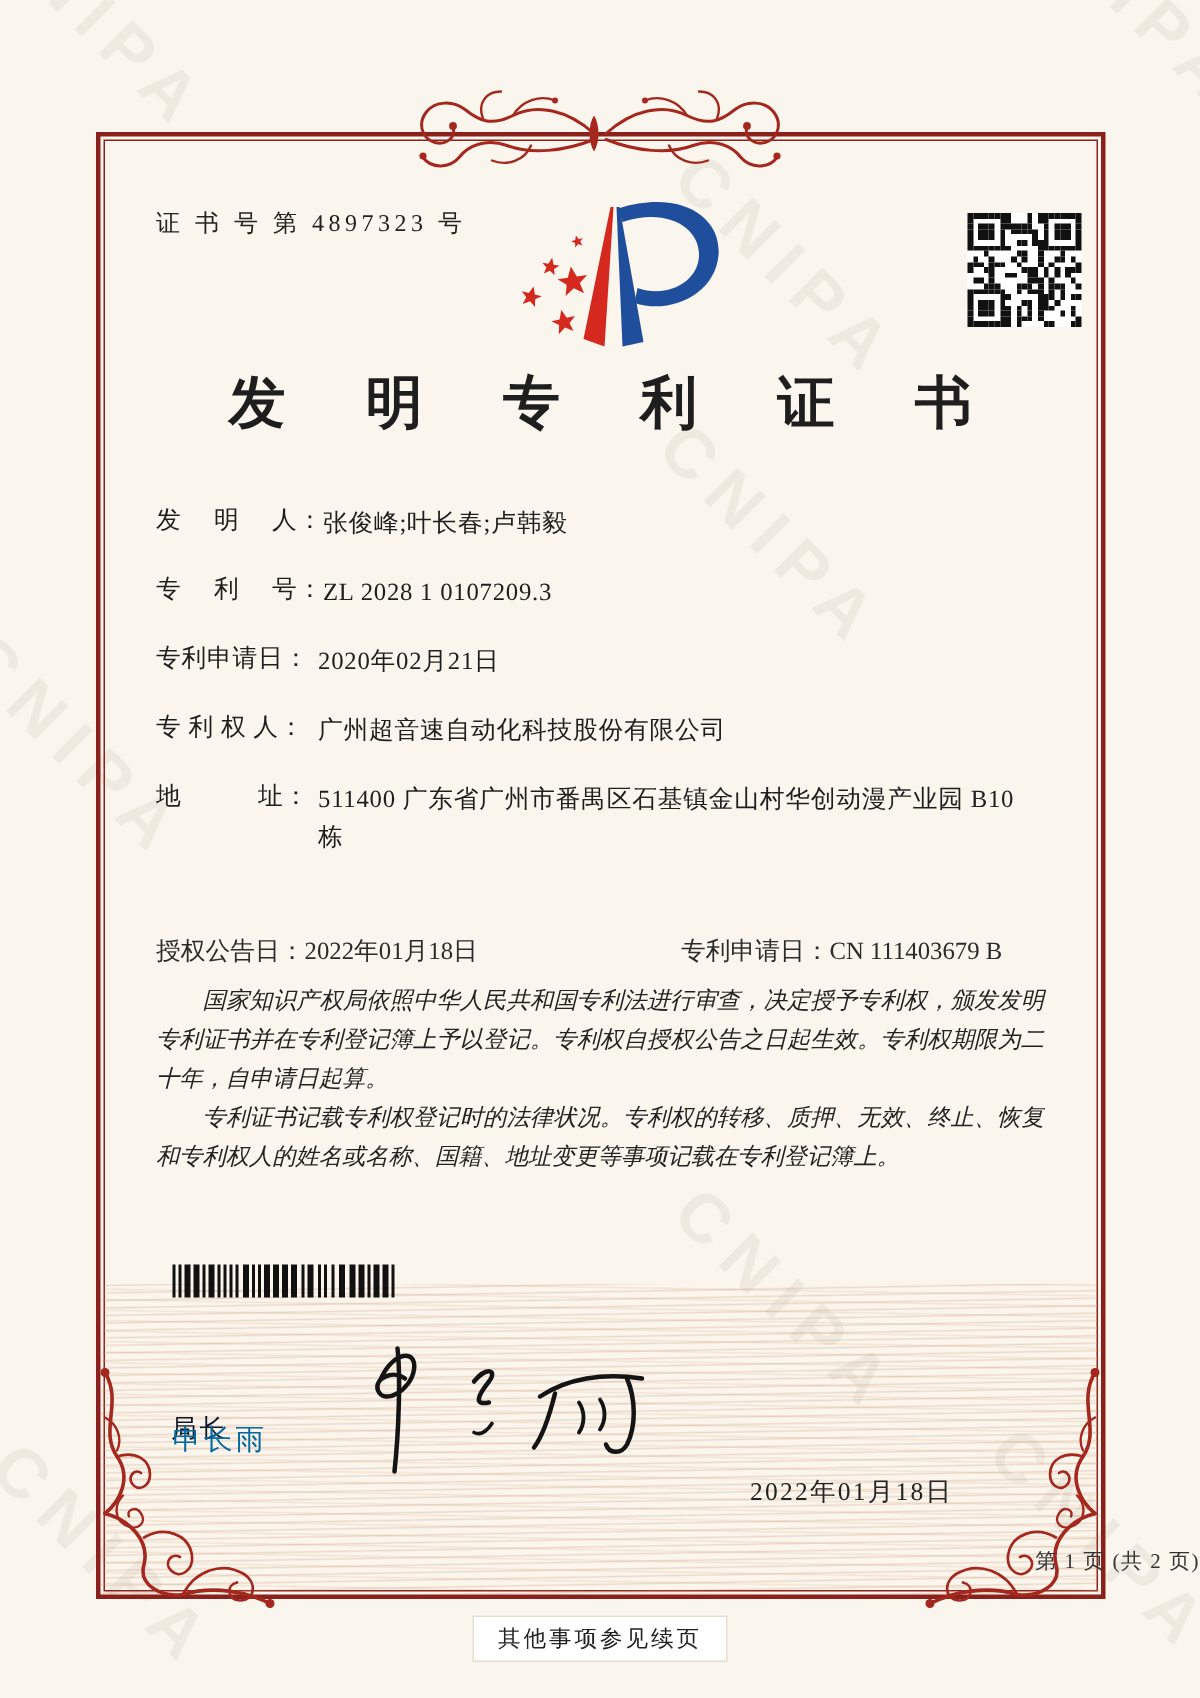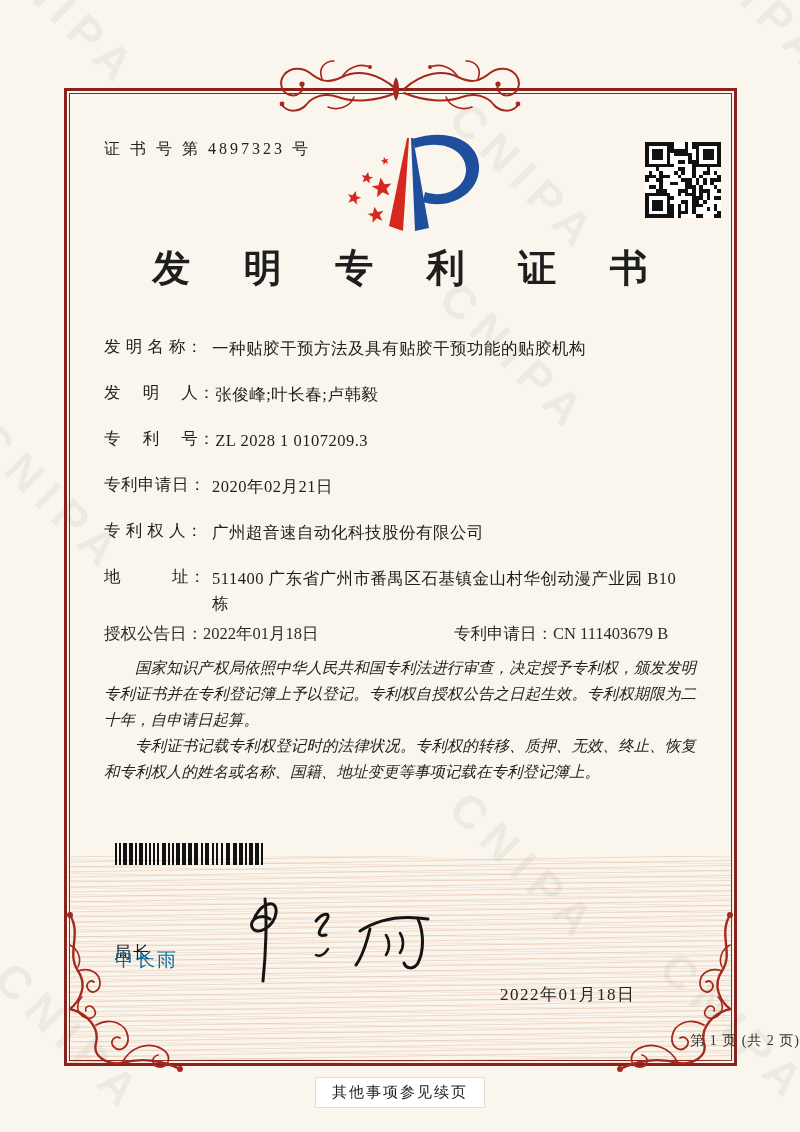--- a/index.html
+++ b/index.html
@@ -625,24 +625,20 @@
     <div></div>
     <div></div>
     <div></div>
     <div class="on"></div>
     <div class="on"></div>
   </div>
 
 <div class="title">发 明 专 利 证 书</div>
 
 <div class="fields" id="fields">
-    <div class="field-row">
-      <span class="field-label">发 明 名 称：</span>
-      <span class="field-value">一种贴胶干预方法及具有贴胶干预功能的贴胶机构</span>
-    </div>
     <div class="field-row">
       <span class="field-label">发　 明 　人：</span>
       <span class="field-value">张俊峰;叶长春;卢韩毅</span>
     </div>
     <div class="field-row">
       <span class="field-label">专　 利 　号：</span>
       <span class="field-value">ZL 2028 1 0107209.3</span>
     </div>
     <div class="field-row">
       <span class="field-label">专利申请日：</span>

